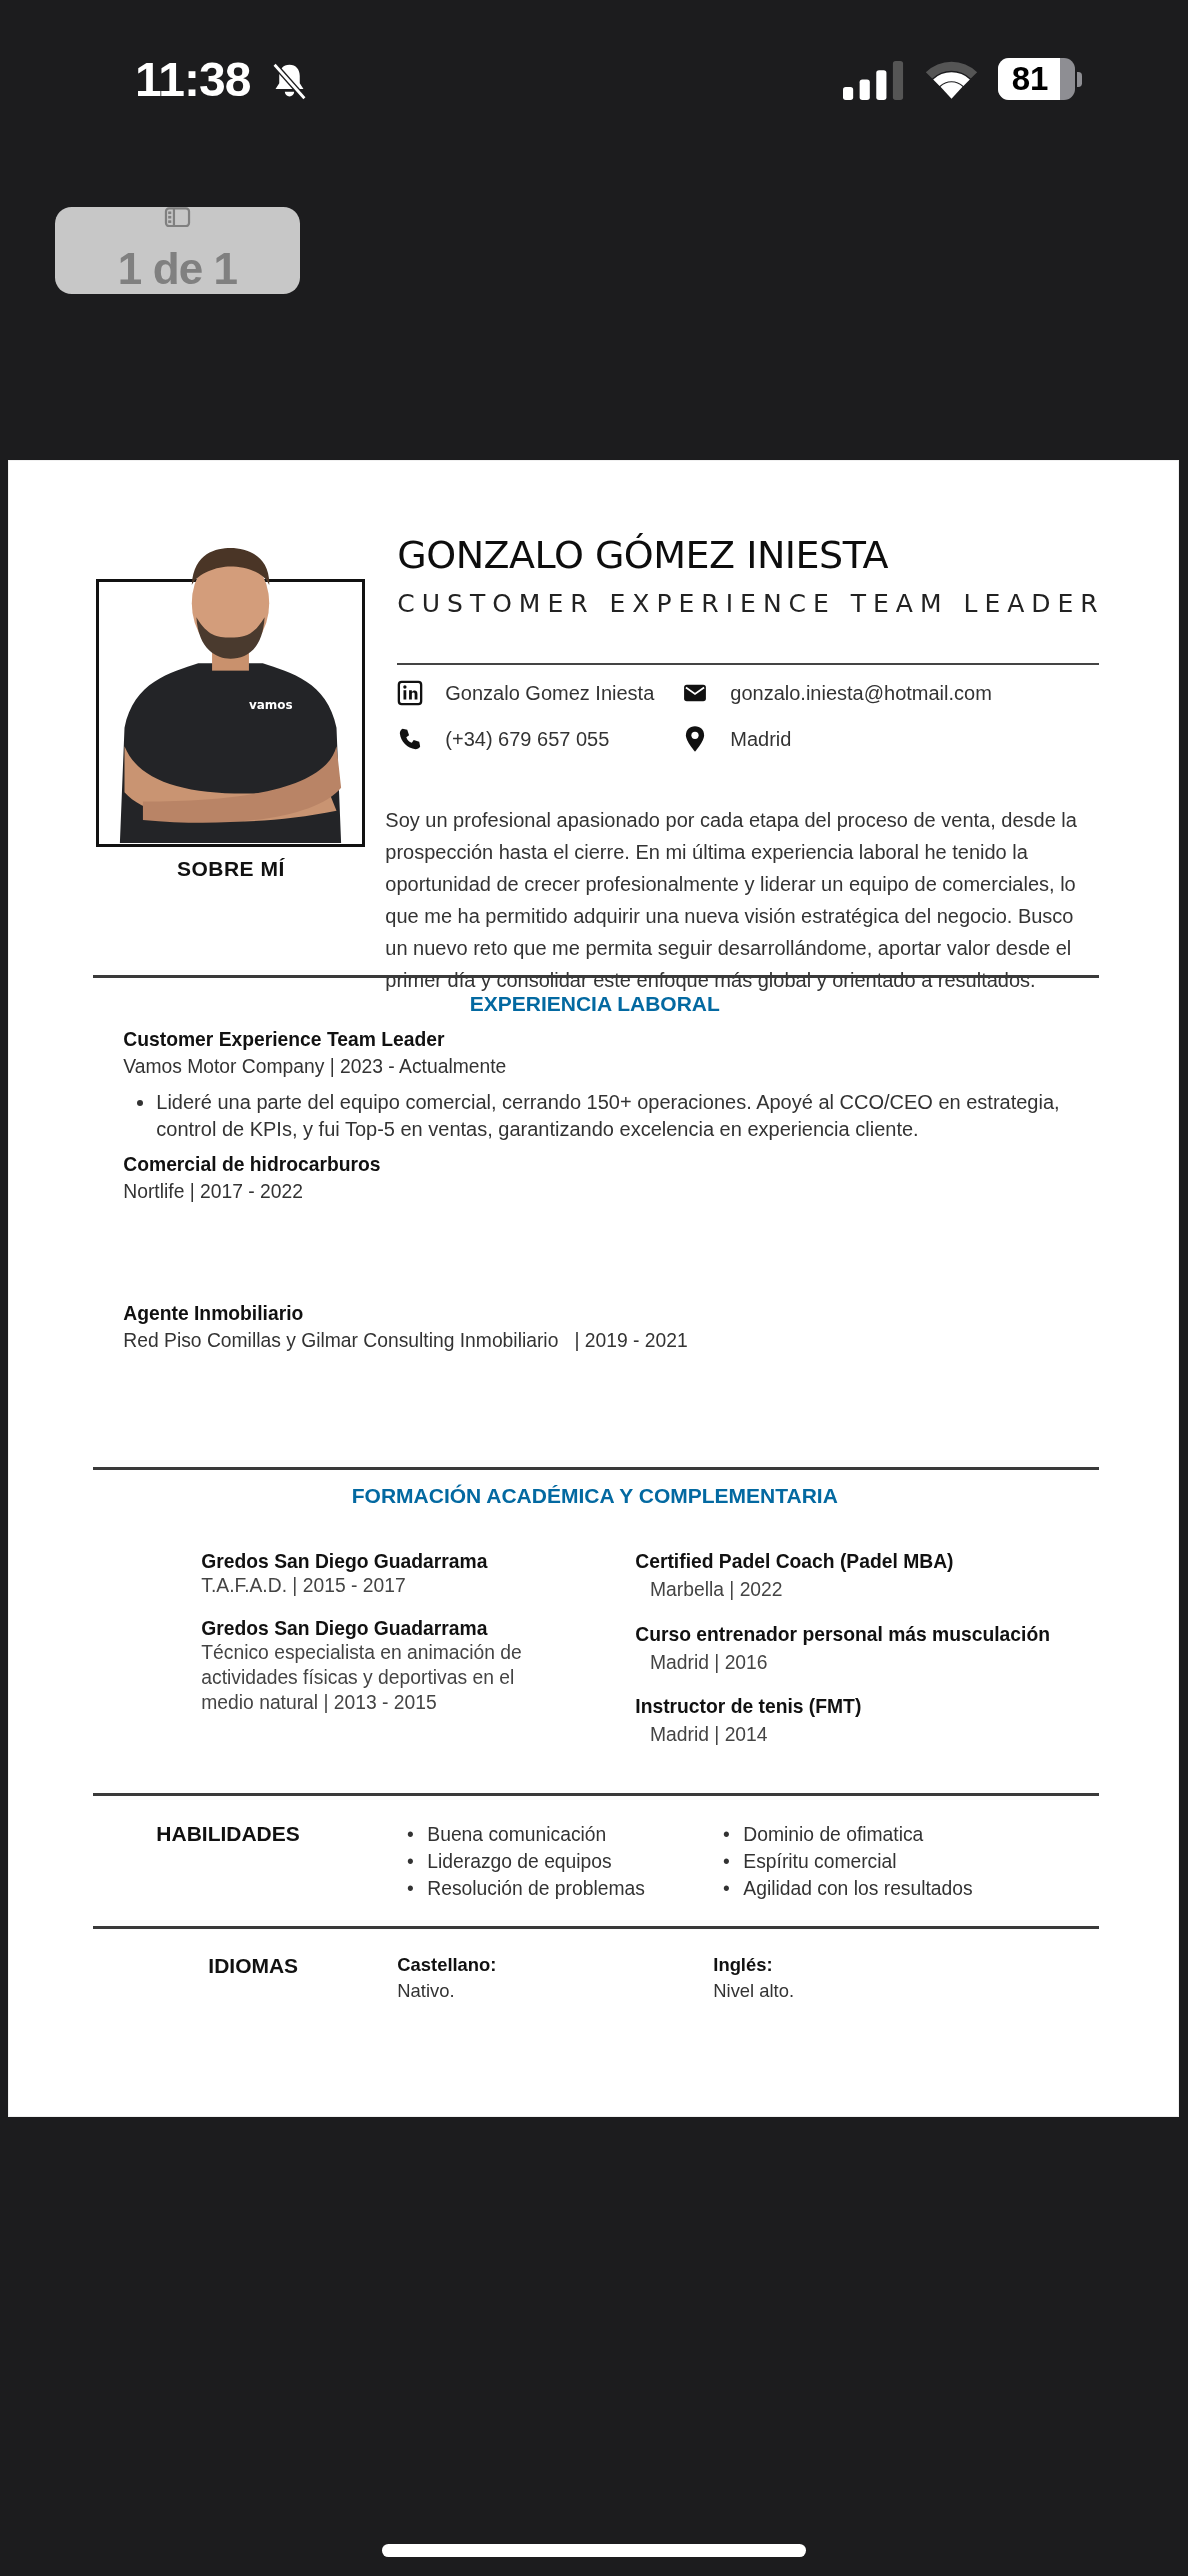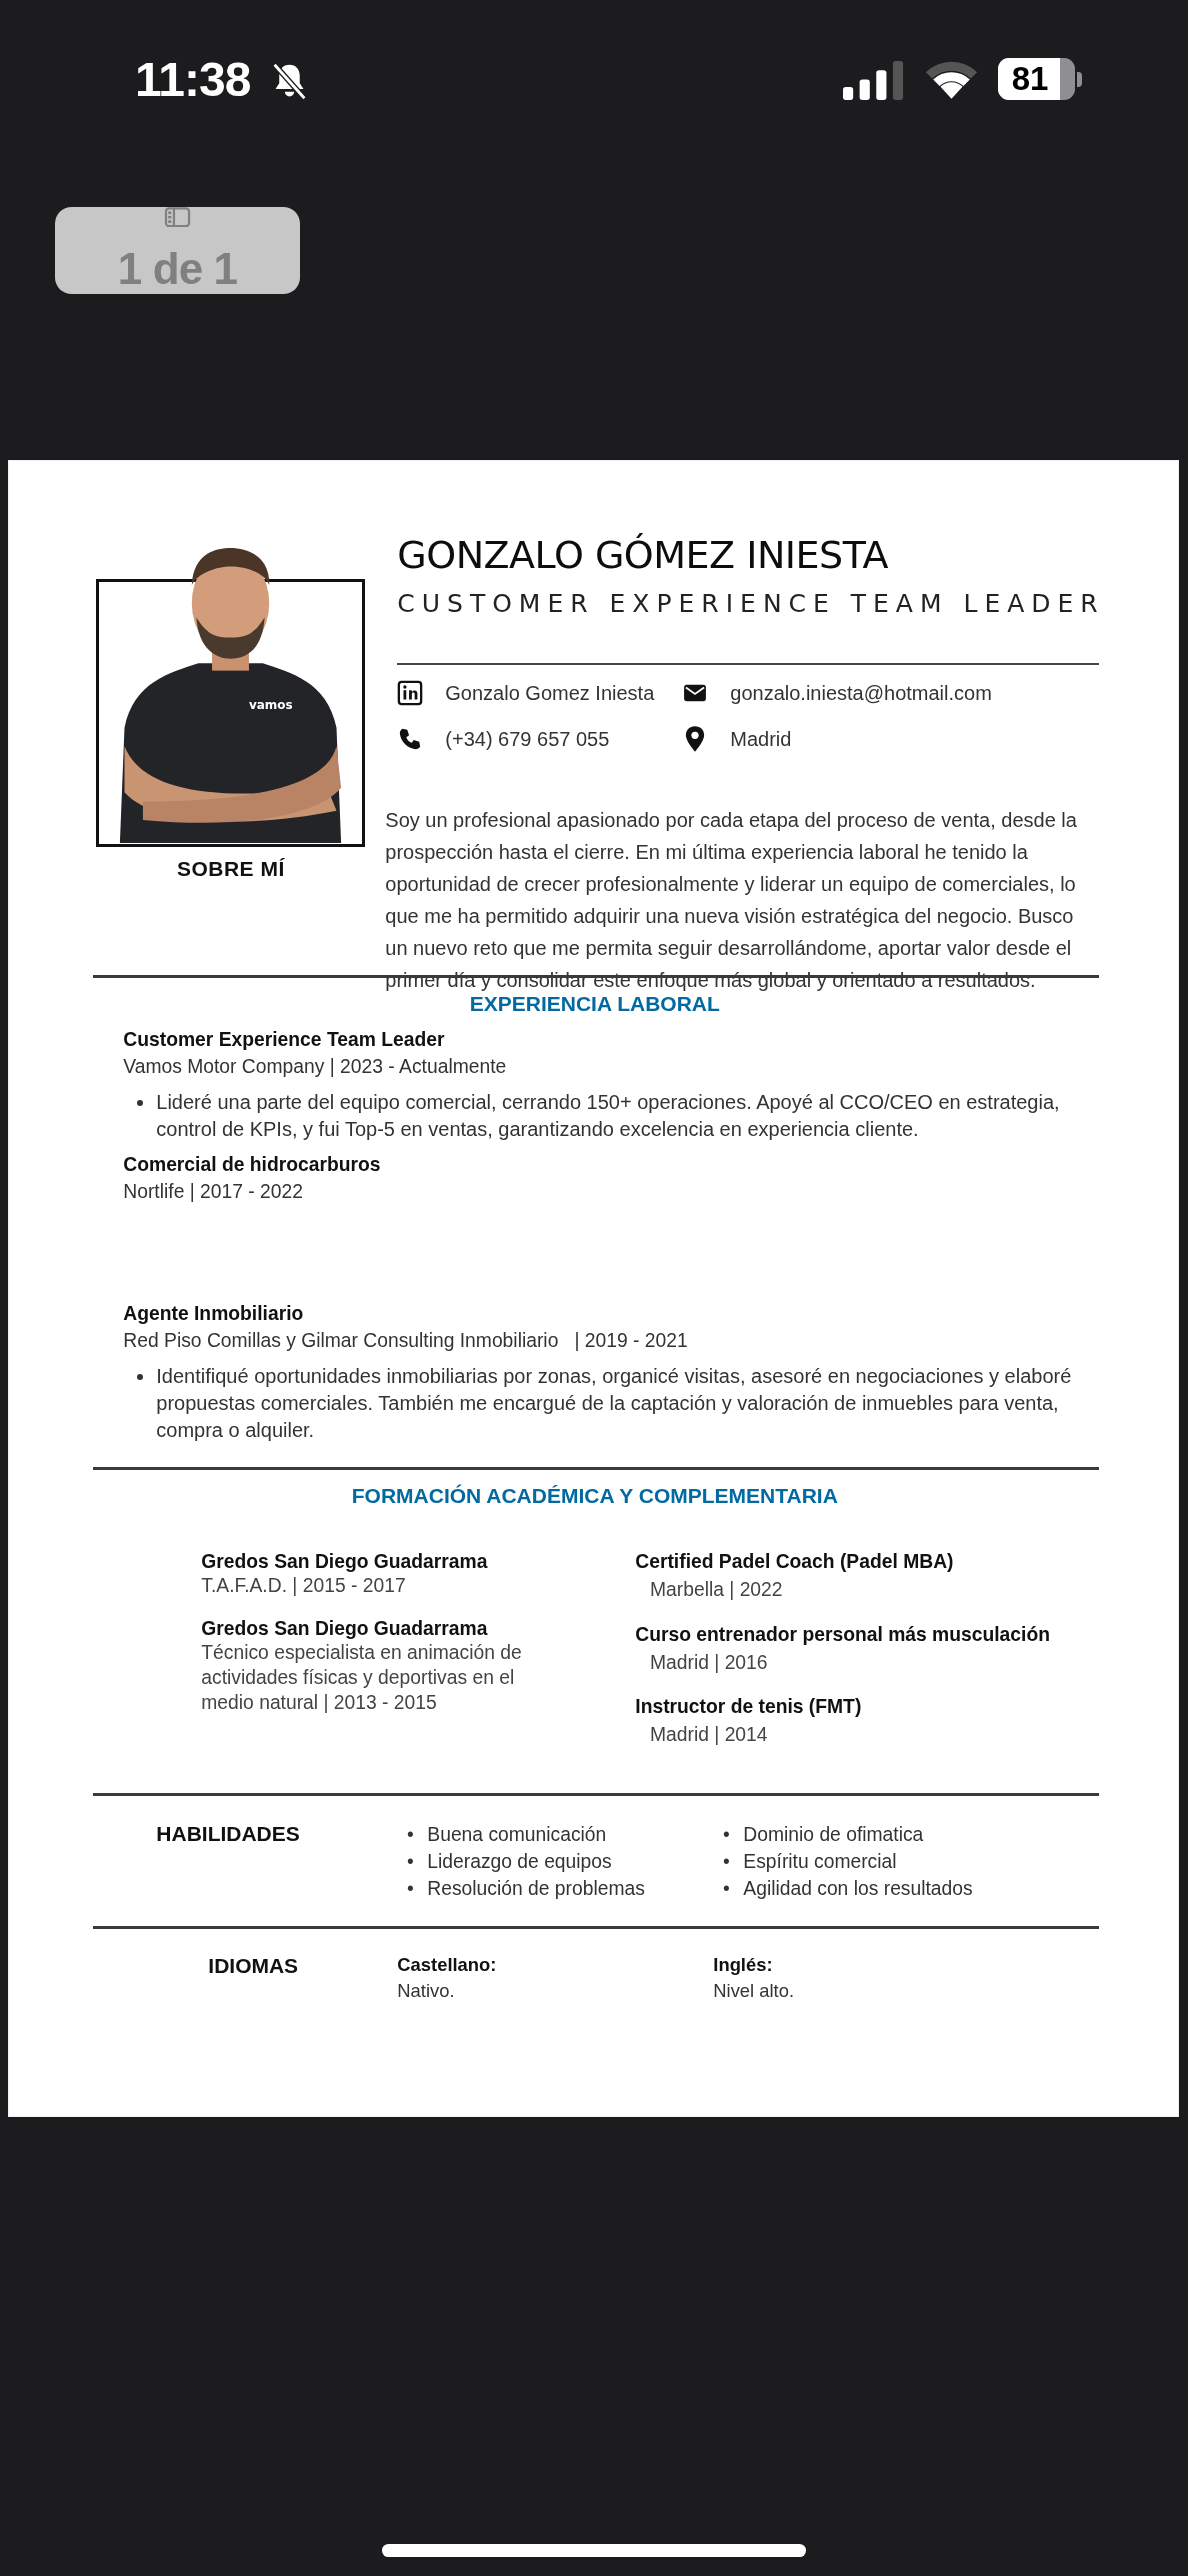--- a/index.html
+++ b/index.html
@@ -202,23 +202,20 @@
         <li>Lideré una parte del equipo comercial, cerrando 150+ operaciones. Apoyé al CCO/CEO en estrategia, control de KPIs, y fui Top-5 en ventas, garantizando excelencia en experiencia cliente.</li>
       </ul>
   </div>
   <div class="abs job job2">
     <div class="t">Comercial de hidrocarburos</div>
     <div class="c">Nortlife | 2017 - 2022</div>
   </div>
   <div class="abs job job3">
     <div class="t">Agente Inmobiliario</div>
     <div class="c" style="white-space:pre">Red Piso Comillas y Gilmar Consulting Inmobiliario   | 2019 - 2021</div>
-    <ul>
-        <li>Identifiqué oportunidades inmobiliarias por zonas, organicé visitas, asesoré en negociaciones y elaboré propuestas comerciales. También me encargué de la captación y valoración de inmuebles para venta, compra o alquiler.</li>
-      </ul>
   </div>
 
   <div class="abs hr hr2"></div>
   <div class="abs sec-title edu-title">FORMACIÓN ACADÉMICA Y COMPLEMENTARIA</div>
 
   <div class="abs edu-left edu-item e1">
     <div class="t">Gredos San Diego Guadarrama</div>
     <div class="d">T.A.F.A.D. | 2015 - 2017</div>
   </div>
   <div class="abs edu-left edu-item e2" style="width:322px">

